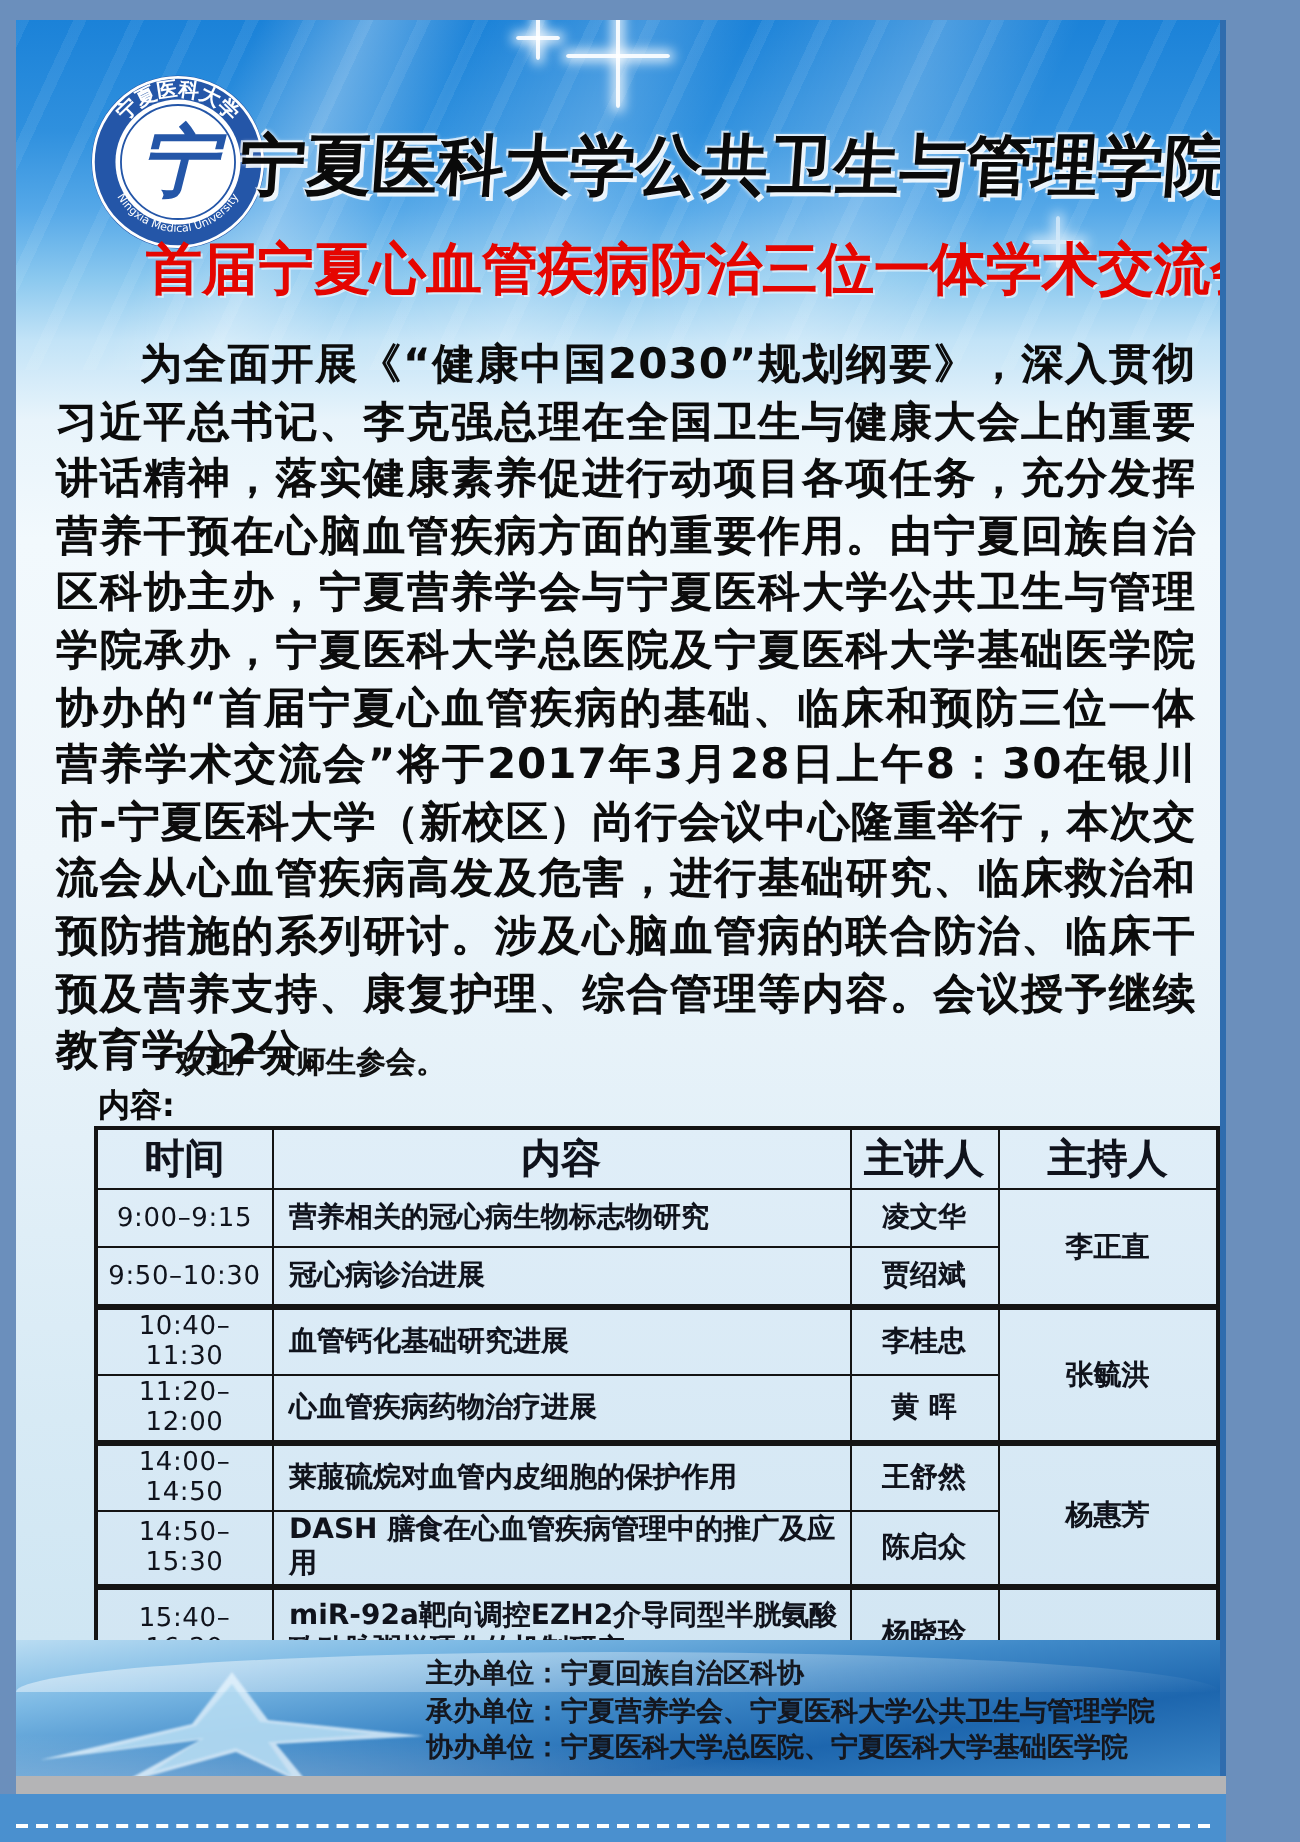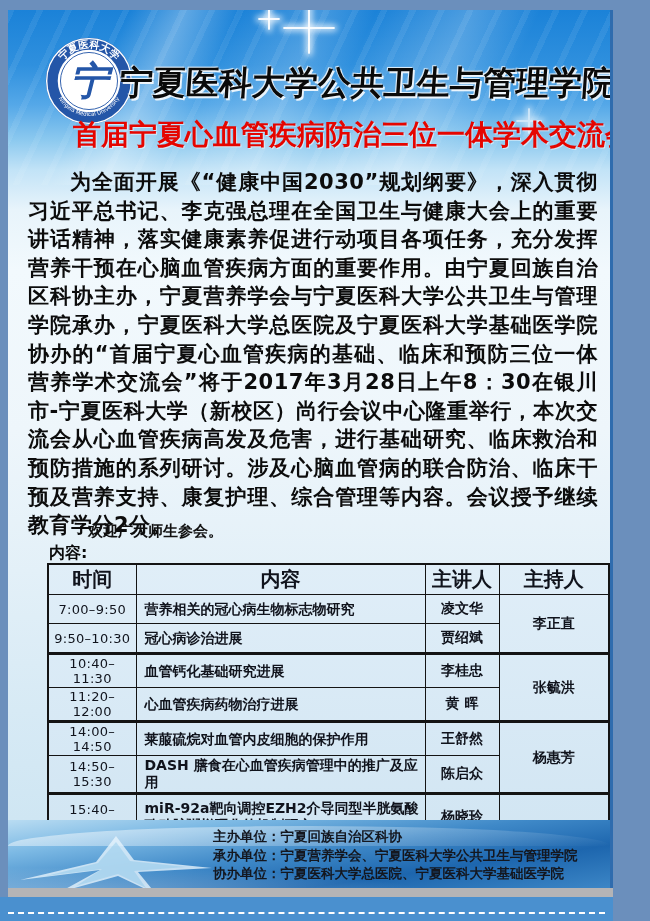--- a/index.html
+++ b/index.html
@@ -89,21 +89,21 @@
     position:absolute;left:0;top:810px;width:100%;height:68px;
     background:
       radial-gradient(140% 90% at 8% 110%, rgba(255,255,255,.35) 0%, rgba(255,255,255,0) 45%),
       linear-gradient(172deg,#b9dcf2 0%,#7cb9e4 22%,#3f89c8 48%,#1d66ae 72%,#3c86c6 100%);
     overflow:hidden;
   }
   .band .wave{position:absolute;left:0;top:6px;width:100%;height:20px;
     background:linear-gradient(172deg,rgba(255,255,255,.55),rgba(255,255,255,0));
     border-radius:50% 50% 0 0 / 100% 100% 0 0;}
   .starfish{position:absolute;left:8px;top:14px;width:200px;height:60px;opacity:.92;filter:blur(.4px);}
-  .orgs{position:absolute;left:205px;top:8px;margin:0;font-size:13.5px;font-weight:bold;color:#14171f;line-height:18.5px;white-space:nowrap;font-family:Liberation Serif, serif;}
+  .orgs{position:absolute;left:205px;top:8px;margin:0;font-size:13.5px;font-weight:bold;color:#14171f;line-height:18.5px;white-space:nowrap;}
 
   
   .gray-strip{position:absolute;left:8px;top:888px;width:605px;height:9px;background:#b4b4b6;}
   .bottom-band{position:absolute;left:0;top:897px;width:613px;height:24px;background:#4a90cf;}
   .bottom-dash{position:absolute;left:8px;top:15px;width:597px;border-top:2px dashed #ffffff;}
 </style>
 </head>
 <body>
 
 <div id="canvas">
@@ -148,21 +148,21 @@
           <col class="c-chair">
         </colgroup>
       <tbody>
           <tr>
         <th>时间</th>
         <th>内容</th>
         <th>主讲人</th>
         <th>主持人</th>
       </tr>
       <tr>
-        <td class="t-time">7:00–9:50</td>
+        <td class="t-time">9:00–9:15</td>
         <td class="t-topic">营养相关的冠心病生物标志物研究</td>
         <td class="t-speaker">凌文华</td>
         <td class="t-chair" rowspan="2">李正直</td>
       </tr>
       <tr>
         <td class="t-time">9:50–10:30</td>
         <td class="t-topic">冠心病诊治进展</td>
         <td class="t-speaker">贾绍斌</td>
       </tr>
       <tr class="grp">

